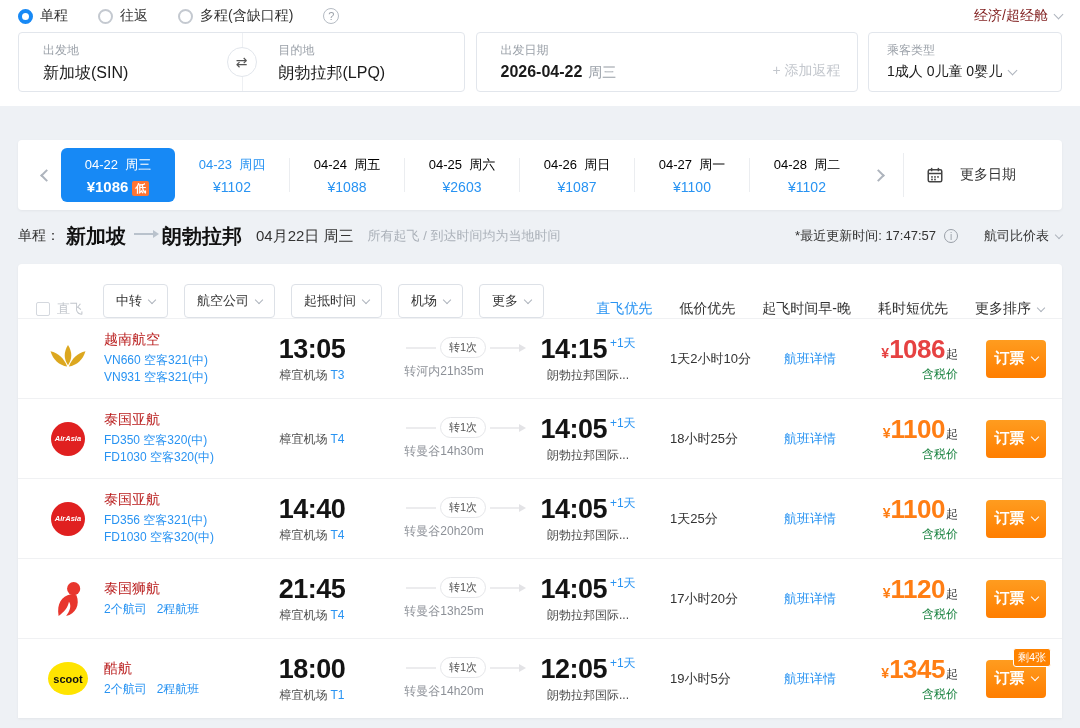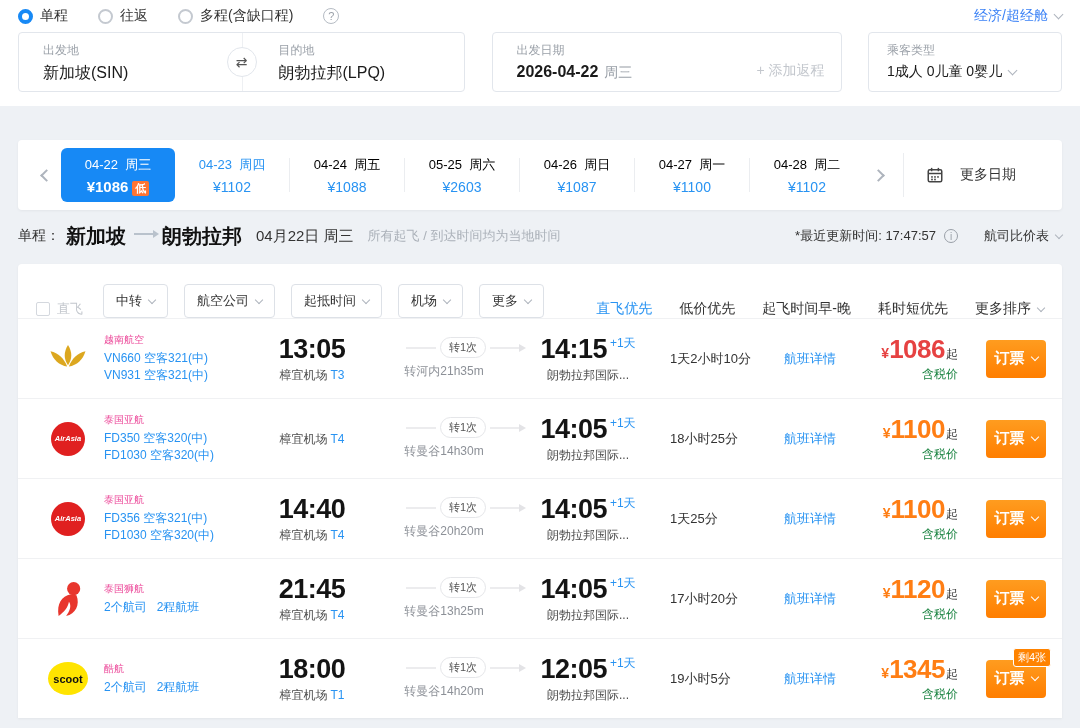--- a/index.html
+++ b/index.html
@@ -6,35 +6,35 @@
   html,body { width:1080px; height:728px; overflow:hidden; }
   body { font-family:"Liberation Sans","DejaVu Sans",sans-serif; background:#eef1f5; color:#333; }
 
   
   .top-section { background:#fff; padding:0 18px 14px; }
   .radio-row { height:32px; display:flex; align-items:center; gap:30px; }
   .radio-item { display:flex; align-items:center; gap:7px; font-size:14px; color:#333; cursor:pointer; }
   .radio-dot { width:15px; height:15px; border-radius:50%; border:2px solid #c4c9d0; background:#fff; }
   .radio-dot.on { border:4.5px solid #1789f5; }
   .help-circle { width:16px; height:16px; border-radius:50%; border:1px solid #b6bcc4; color:#9aa0a8; font-size:11px; display:inline-flex; align-items:center; justify-content:center; }
-  .cabin { margin-left:auto; font-size:14px; color:#3b82f6; display:flex; align-items:center; cursor:pointer; }
+  .cabin { margin-left:auto; font-size:14px; color:#7f1d1d; display:flex; align-items:center; cursor:pointer; }
 
   .caret { display:inline-block; width:7px; height:7px; border-right:1.6px solid #aeb4bd; border-bottom:1.6px solid #aeb4bd; transform:rotate(45deg); margin:-3px 0 0 7px; }
   .caret.small { width:6px; height:6px; }
   .caret.white { border-color:#fff; }
 
   .form-row { display:flex; justify-content:space-between; }
   .fbox { border:1px solid #e2e6ec; border-radius:4px; height:60px; background:#fff; position:relative; }
   .fbox .lab { font-size:12px; color:#9aa0a8; margin-bottom:4px; }
   .fbox .val { font-size:16px; color:#1a1a1a; }
   .od-box { width:447px; display:flex; }
   .od-half { width:50%; padding:9px 0 0 24px; }
   .od-half.right { padding-left:36px; border-left:1px solid #eef0f3; }
   .swap-btn { position:absolute; left:50%; top:50%; transform:translate(-50%,-50%); width:30px; height:30px; border-radius:50%; background:#fff; border:1px solid #e2e6ec; display:flex; align-items:center; justify-content:center; font-size:14px; color:#555; cursor:pointer; z-index:2; }
-  .date-box { width:350px; padding:9px 16px 0 24px; display:flex; justify-content:space-between; }
+  .date-box { width:382px; padding:9px 16px 0 24px; display:flex; justify-content:space-between; }
   .date-box .val b { font-weight:700; }
   .date-box .wd { color:#9aa0a8; font-size:14px; margin-left:6px; }
   .add-return { align-self:center; margin-top:8px; font-size:14px; color:#c3c7cd; cursor:pointer; }
   .pax-box { width:194px; padding:9px 14px 0 18px; }
   .pax-box .val { font-size:14px; display:flex; align-items:center; }
 
   
   .date-strip { margin:34px 18px 0; background:#fff; border-radius:4px; box-shadow:0 1px 3px rgba(0,0,0,.05); height:70px; display:flex; align-items:center; padding:0 10px; }
   .chev { width:9px; height:9px; border-left:2px solid #aeb4bd; border-bottom:2px solid #aeb4bd; display:inline-block; cursor:pointer; }
   .chev.left { transform:rotate(45deg); margin:0 10px 0 14px; }
@@ -72,21 +72,21 @@
   .sorts { margin-left:auto; display:flex; align-items:center; gap:27px; font-size:14px; }
   .sort-item { color:#333; cursor:pointer; display:flex; align-items:center; }
   .sort-item.active { color:#2893f2; }
 
   
   .frow { height:80px; border-top:1px solid #f0f1f3; display:flex; align-items:center; padding:0 16px; }
   .logo-cell { width:48px; display:flex; justify-content:center; margin-left:10px; }
   .airasia-circle { width:34px; height:34px; border-radius:50%; background:#e02020; color:#fff; display:flex; align-items:center; justify-content:center; font-size:7.5px; font-style:italic; font-weight:700; }
   .scoot-ellipse { width:40px; height:33px; border-radius:50%; background:#ffe400; color:#111; display:flex; align-items:center; justify-content:center; font-size:11px; font-weight:700; }
   .ainfo { width:152px; margin-left:12px; }
-  .aname { font-size:10px; color:#ec4899; margin-bottom:3px; }
+  .aname { font-size:14px; color:#b91c1c; margin-bottom:3px; }
   .aline { font-size:12px; color:#2893f2; line-height:17px; cursor:pointer; }
   .aline-inline { display:flex; gap:10px; }
   .dep,.arr { width:112px; text-align:center; }
   .arr { width:136px; }
   .time { font-size:27px; font-weight:600; color:#141414; letter-spacing:-.5px; }
   .plus-day { font-size:12px; color:#2893f2; font-weight:400; position:relative; top:-11px; margin-left:3px; letter-spacing:0; }
   .apt { font-size:12px; color:#4d4d4d; margin-top:2px; white-space:nowrap; }
   .apt .term { color:#2893f2; margin-left:3px; }
   .trans { width:152px; text-align:center; }
   .tgraph { display:flex; align-items:center; justify-content:flex-end; }
@@ -177,21 +177,21 @@
     <div class="d"><span>04-23</span>&nbsp;&nbsp;<span>周四</span></div>
     <div class="p">¥1102</div>
   </div>
   <div class="vsep"></div>
   <div class="day-tab">
     <div class="d"><span>04-24</span>&nbsp;&nbsp;<span>周五</span></div>
     <div class="p">¥1088</div>
   </div>
   <div class="vsep"></div>
   <div class="day-tab">
-    <div class="d"><span>05-25</span>&nbsp;&nbsp;<span>周六</span></div>
+    <div class="d"><span>04-25</span>&nbsp;&nbsp;<span>周六</span></div>
     <div class="p">¥2603</div>
   </div>
   <div class="vsep"></div>
   <div class="day-tab">
     <div class="d"><span>04-26</span>&nbsp;&nbsp;<span>周日</span></div>
     <div class="p">¥1087</div>
   </div>
   <div class="vsep"></div>
   <div class="day-tab">
     <div class="d"><span>04-27</span>&nbsp;&nbsp;<span>周一</span></div>

